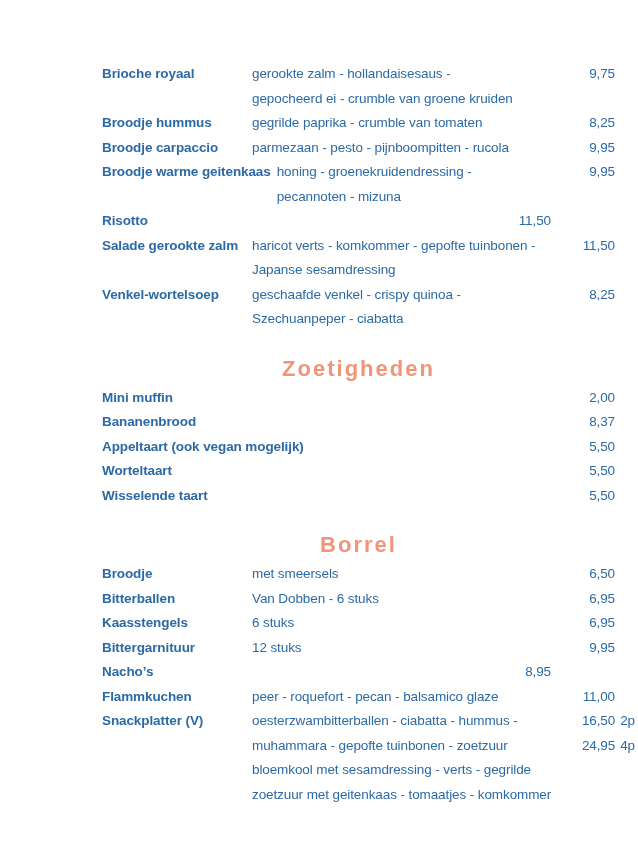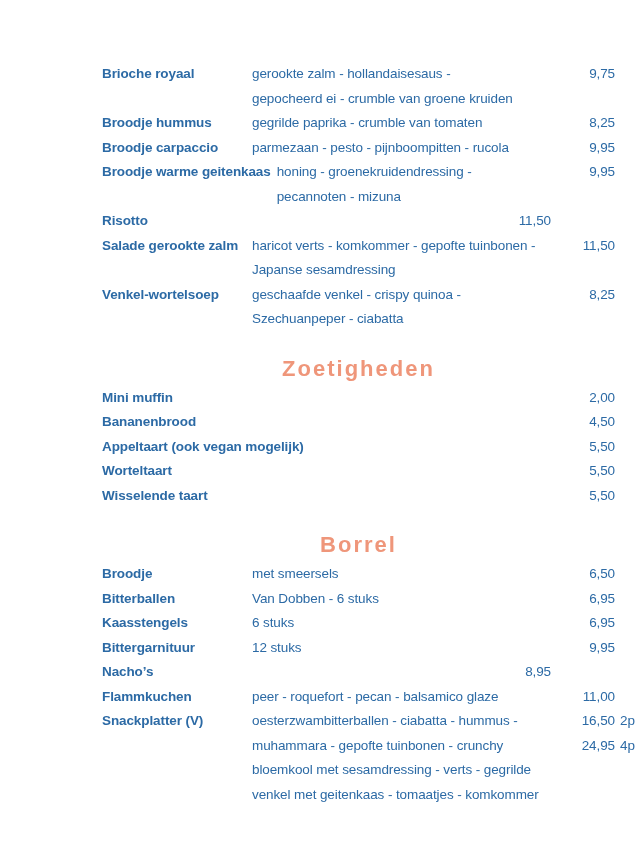--- a/index.html
+++ b/index.html
@@ -121,21 +121,21 @@
           <div class="name"><span>Mini muffin</span></div>
           <div class="desc"></div>
           <div class="price">
             <div class="price-line"><span class="price-value">2,00</span></div>
           </div>
         </div>
         <div class="row">
           <div class="name"><span>Bananenbrood</span></div>
           <div class="desc"></div>
           <div class="price">
-            <div class="price-line"><span class="price-value">4,50</span></div>
+            <div class="price-line"><span class="price-value">8,37</span></div>
           </div>
         </div>
         <div class="row">
           <div class="name"><span>Appeltaart</span><span class="note"> (ook vegan mogelijk)</span></div>
           <div class="desc"></div>
           <div class="price">
             <div class="price-line"><span class="price-value">5,50</span></div>
           </div>
         </div>
         <div class="row">
@@ -203,23 +203,23 @@
             <div class="desc-line">peer - roquefort - pecan - balsamico glaze</div>
           </div>
           <div class="price">
             <div class="price-line"><span class="price-value">11,00</span></div>
           </div>
         </div>
         <div class="row">
           <div class="name"><span>Snackplatter (V)</span></div>
           <div class="desc">
             <div class="desc-line">oesterzwambitterballen - ciabatta - hummus -</div>
-            <div class="desc-line">muhammara - gepofte tuinbonen - crunchy</div>
+            <div class="desc-line">muhammara - gepofte tuinbonen - zoetzuur</div>
             <div class="desc-line">bloemkool met sesamdressing - verts - gegrilde</div>
-            <div class="desc-line">venkel met geitenkaas - tomaatjes - komkommer</div>
+            <div class="desc-line">zoetzuur met geitenkaas - tomaatjes - komkommer</div>
           </div>
           <div class="price">
             <div class="price-line"><span class="price-value">16,50</span><span class="price-suffix">2p</span></div>
             <div class="price-line"><span class="price-value">24,95</span><span class="price-suffix">4p</span></div>
           </div>
         </div>
       </div>
     </div>
 </div>
 

